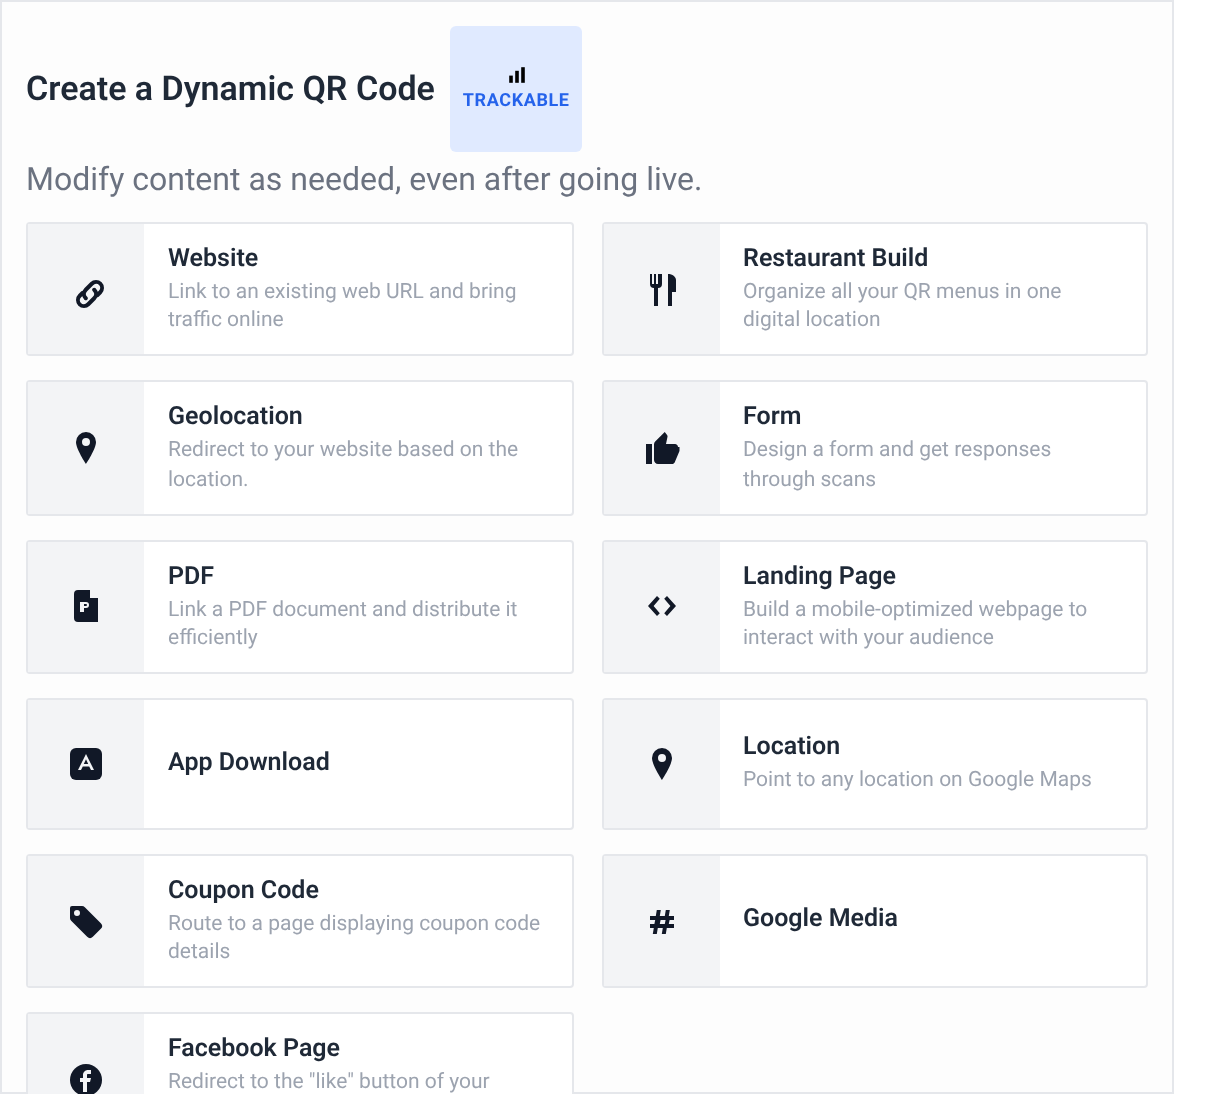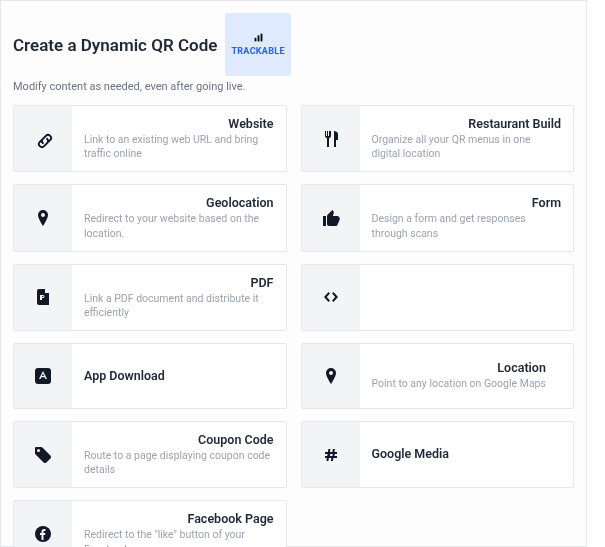--- a/index.html
+++ b/index.html
@@ -35,21 +35,21 @@
     color: #2563eb;
     font-size: 9px;
     font-weight: 700;
     letter-spacing: 0.3px;
     padding: 20px 6px;
     border-radius: 3px;
     flex-direction: column;
   }
   .badge svg { width: 9px; height: 9px; display: block; }
   .subtitle {
-    font-size: 11px;
+    font-size: 16px;
     color: #6b7280;
     margin-top: 4px;
   }
   .grid {
     display: grid;
     grid-template-columns: 1fr 1fr;
     gap: 12px 14px;
   }
   .card {
     display: flex;
@@ -67,21 +67,20 @@
     align-items: center;
     justify-content: center;
     flex-shrink: 0;
   }
   .card-icon-wrap svg { width: 20px; height: 20px; fill: #111827; }
   .card-body {
     padding: 10px 12px;
     display: flex;
     flex-direction: column;
     justify-content: center;
-    align-items: flex-end;
   }
   .card-title {
     font-size: 12.5px;
     font-weight: 600;
     color: #1f2937;
     margin-bottom: 2px;
   }
   .card-desc {
     font-size: 10.5px;
     line-height: 1.35;
@@ -208,20 +207,24 @@
           <div class="card-title">PDF</div>
           <div class="card-desc">Link a PDF document and distribute it efficiently</div>
         </div>
       </div>
       <div class="card">
         <div class="card-icon-wrap">
           <svg viewBox="0 0 20 20">
             <use href="#code-icon"></use>
           </svg>
         </div>
+        <div class="card-body">
+          <div class="card-title">Landing Page</div>
+          <div class="card-desc">Build a mobile-optimized webpage to interact with your audience</div>
+        </div>
       </div>
       <div class="card">
         <div class="card-icon-wrap">
           <svg viewBox="0 0 20 20">
             <use href="#app-icon"></use>
           </svg>
         </div>
         <div class="card-body">
           <div class="card-title">App Download</div>
         </div>

